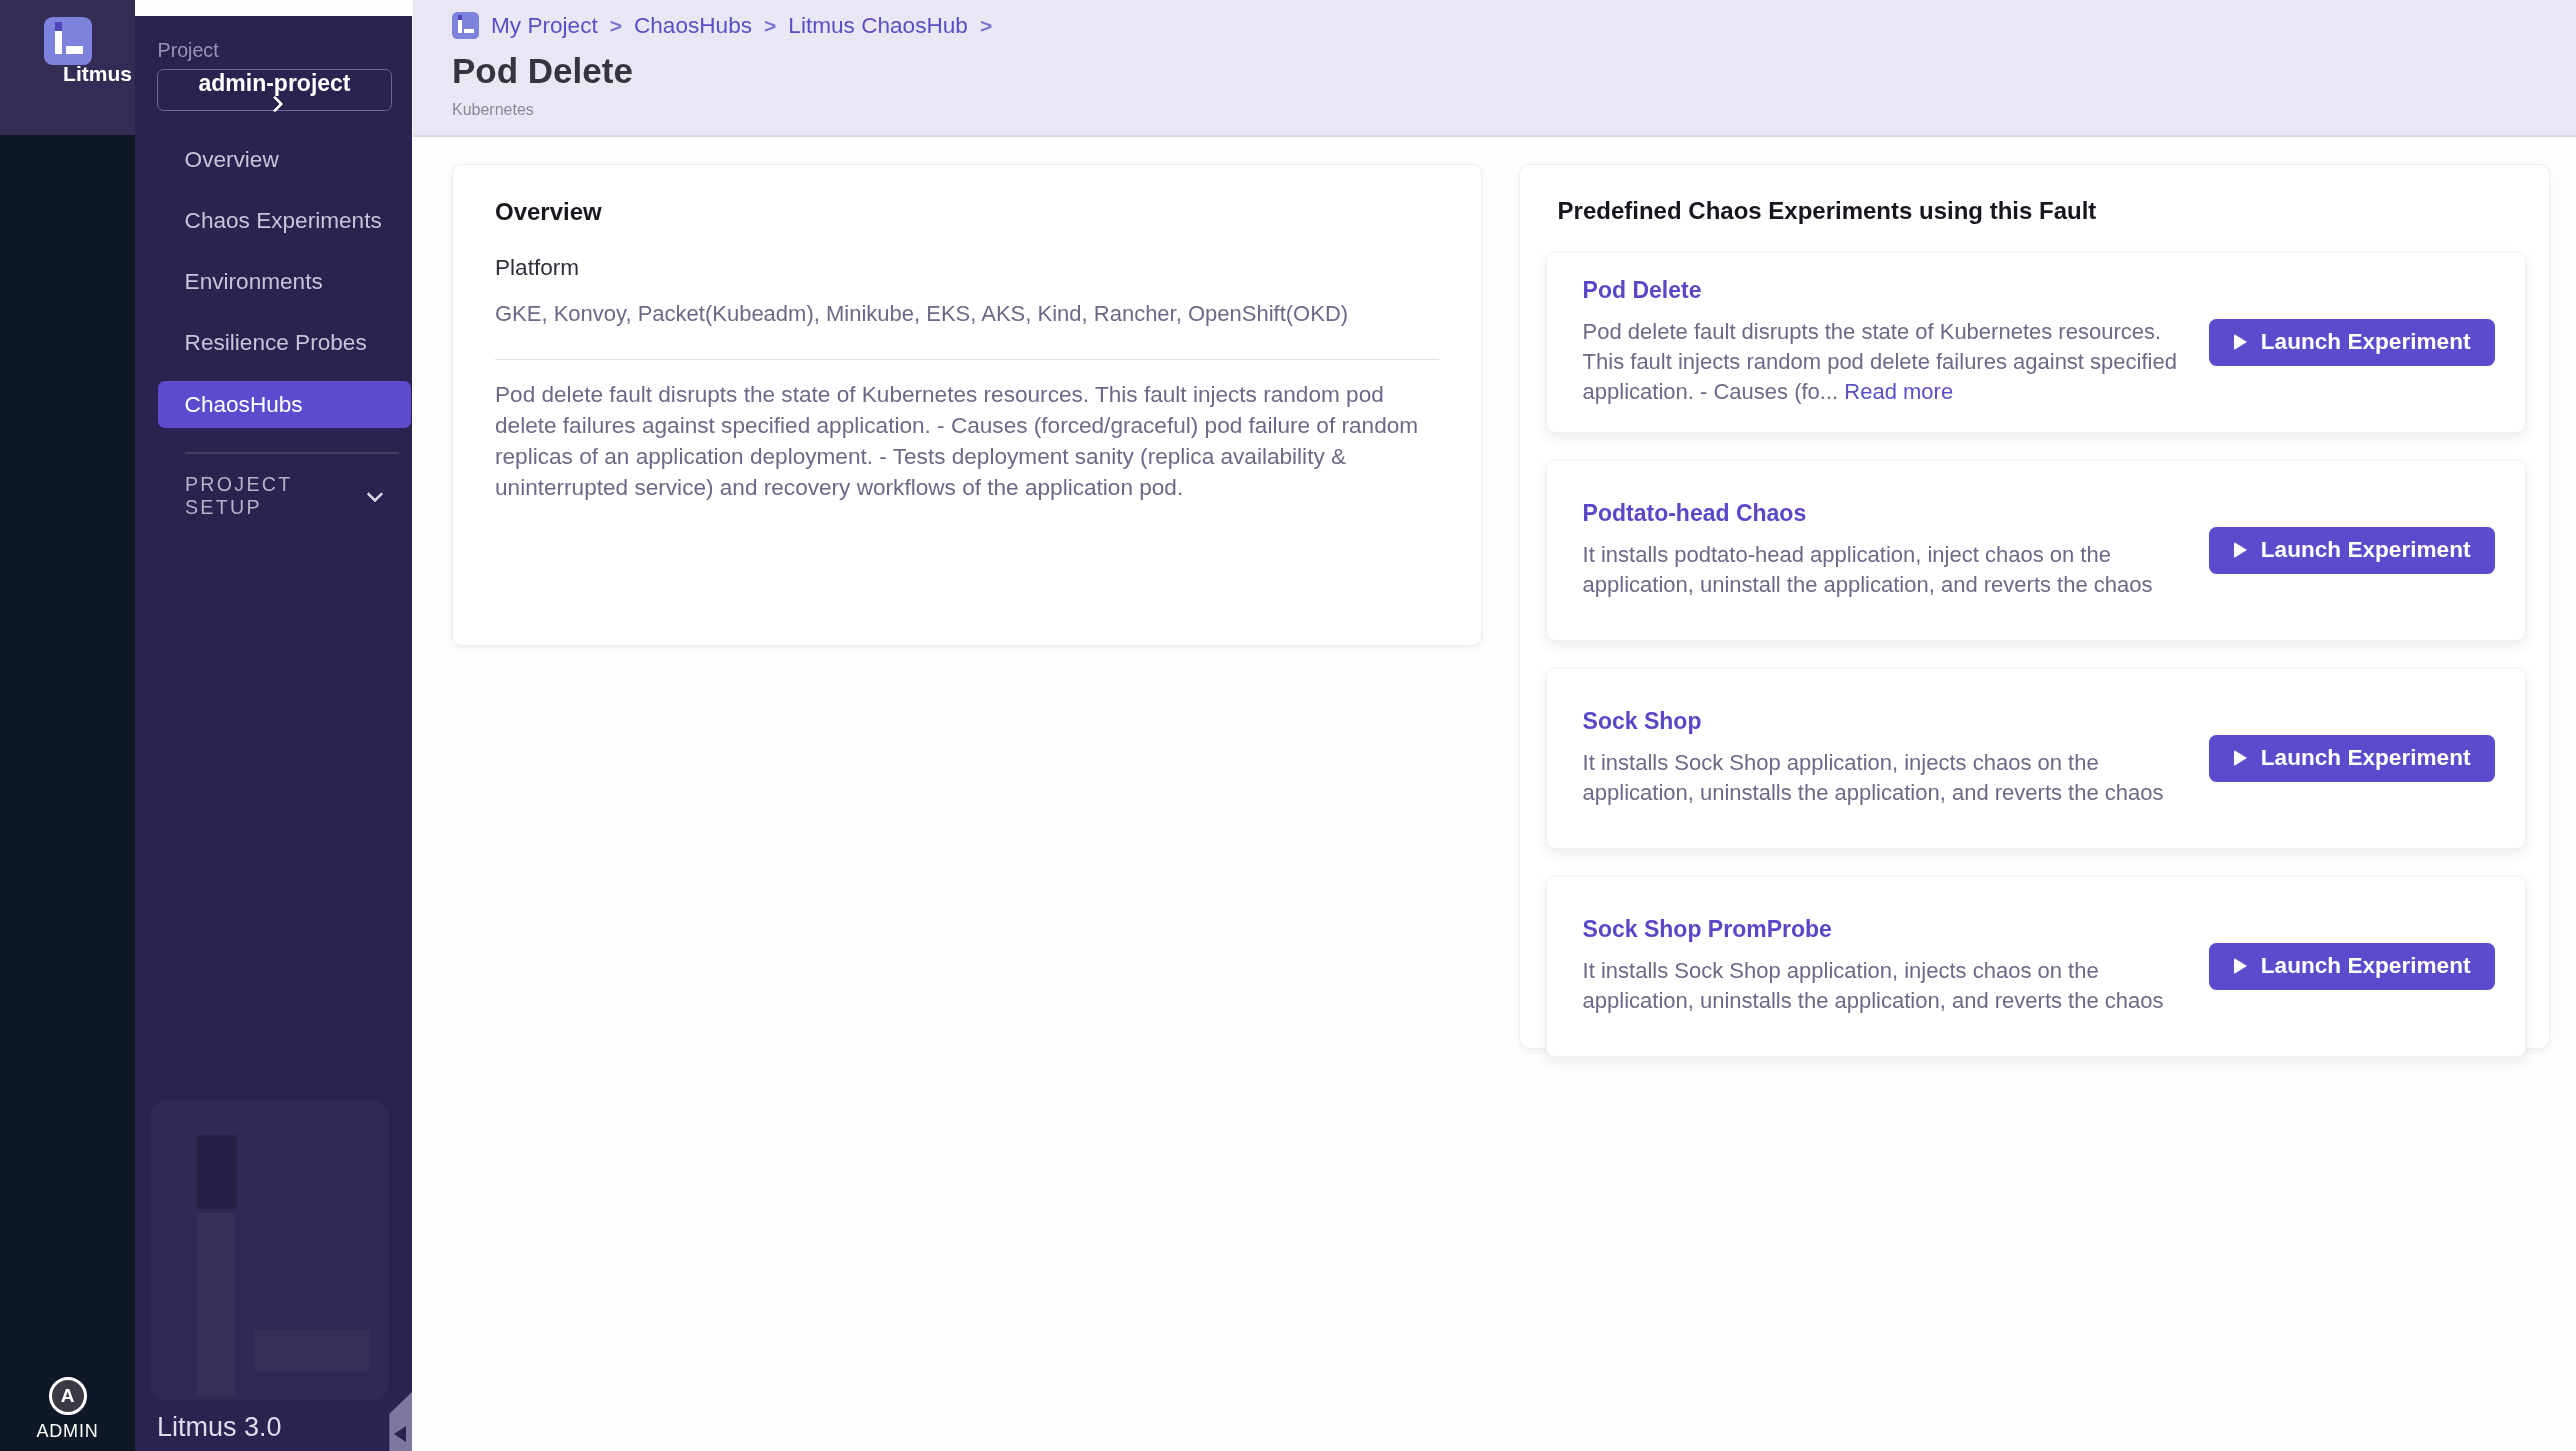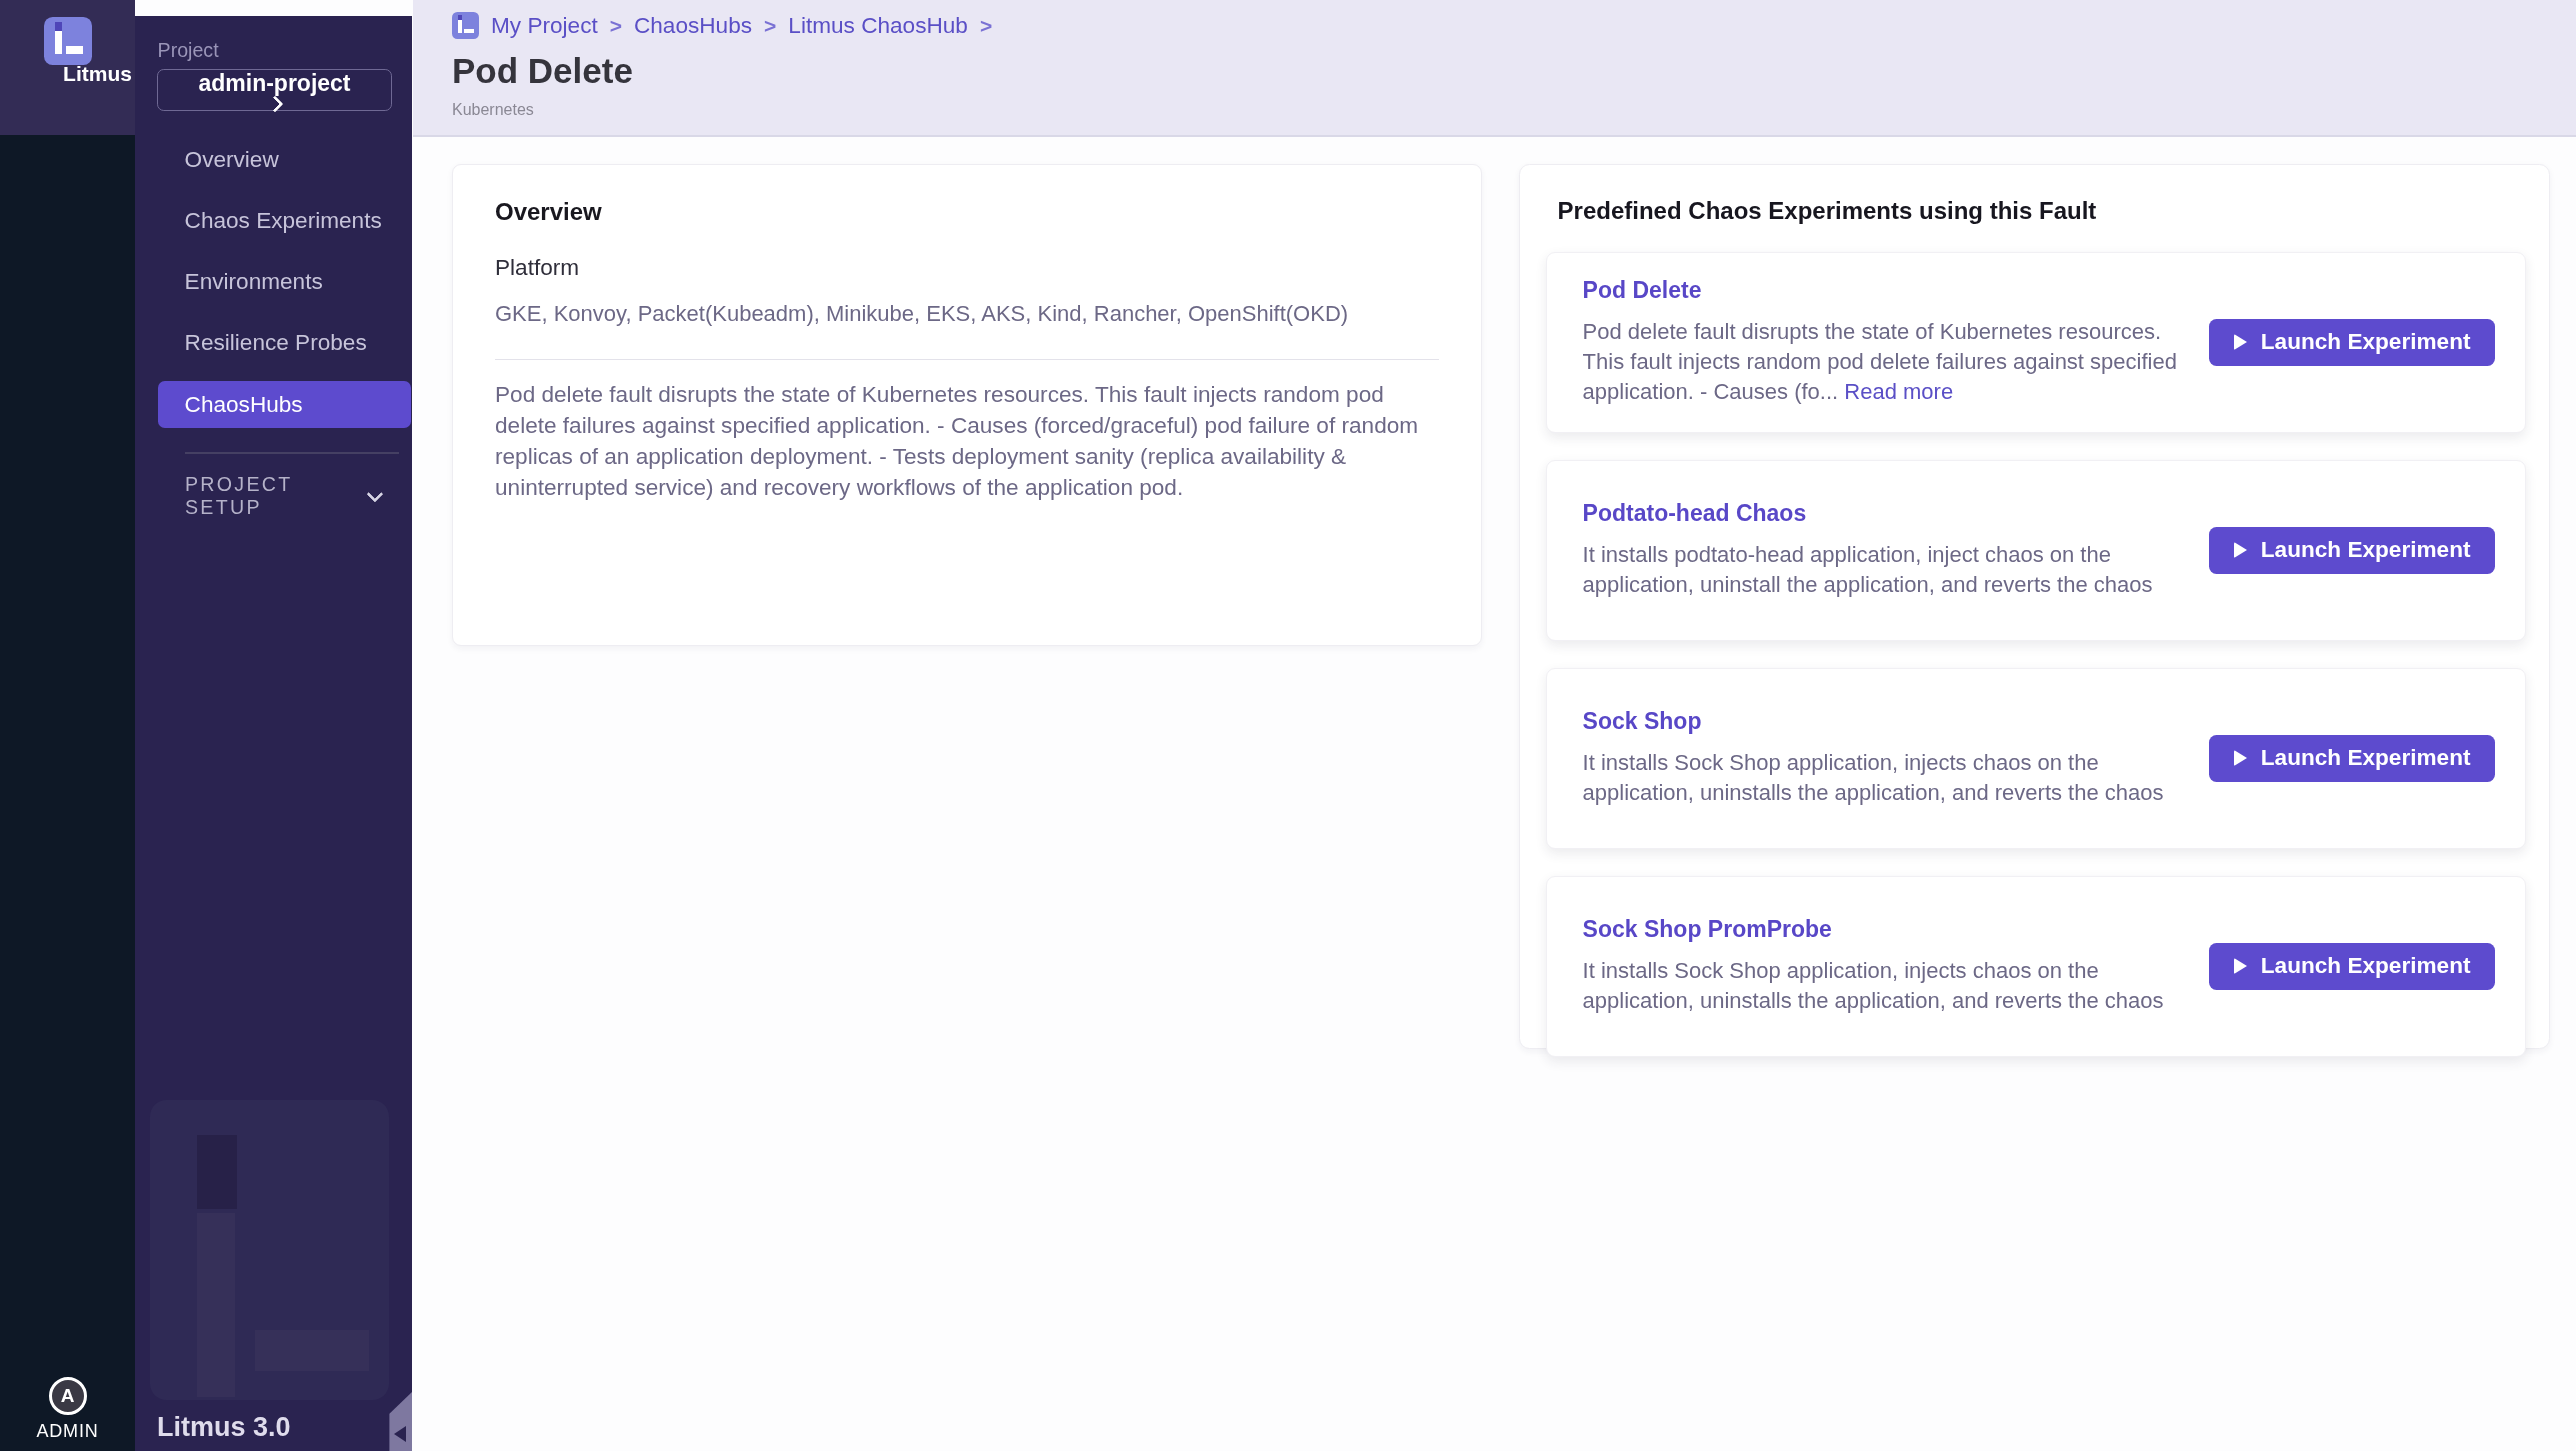--- a/index.html
+++ b/index.html
@@ -47,21 +47,21 @@
   .nav-item.selected{background:var(--accent);color:#ffffff;}
   .sidebar-divider{position:absolute;left:50px;top:436px;width:214px;height:1.5px;background:#454063;}
   .project-setup{position:absolute;left:50px;top:461px;width:196px;height:38px;display:flex;align-items:center;
     justify-content:space-between;cursor:pointer;}
   .project-setup .ps-label{font-size:19.6px;letter-spacing:2.3px;color:#b5b2c9;}
   .project-setup .chev{border-color:#d6d4e4;}
   .watermark{position:absolute;left:15px;top:1084px;width:239px;height:300px;background:#2f2a55;border-radius:16.6px;}
   .wm-tick{position:absolute;left:47px;top:35px;width:40px;height:74px;background:#272148;}
   .wm-vbar{position:absolute;left:47px;top:113px;width:38px;height:184px;background:#363059;}
   .wm-hbar{position:absolute;left:105px;top:230px;width:114px;height:41px;background:#363059;}
-  .version{position:absolute;left:22px;top:1396px;font-size:27px;font-weight:700;color:#dfdcec;}
+  .version{position:absolute;left:22px;top:1396px;font-size:27px;font-weight:400;color:#dfdcec;}
   .collapse-tab{position:absolute;right:0;top:1376px;width:22.6px;height:84px;background:#7e78a0;
     clip-path:polygon(100% 0,100% 100%,0 74%,0 26%);display:flex;align-items:center;justify-content:center;cursor:pointer;}
   .collapse-arrow{width:0;height:0;border-top:8.3px solid transparent;border-bottom:8.3px solid transparent;
     border-right:12px solid #2a2350;margin-right:1.5px;}
   
   .page-header{position:absolute;left:413px;top:0;right:0;height:137px;background:var(--header-bg);
     border-bottom:2.3px solid #d9d8e7;padding-left:25px;}
   .breadcrumb{position:absolute;left:39px;top:12px;display:flex;align-items:center;gap:12px;}
   .breadcrumb .logo-mark{width:27px;height:27px;border-radius:5.3px;}
   .breadcrumb a{color:var(--link);font-size:22.6px;text-decoration:none;cursor:pointer;}

